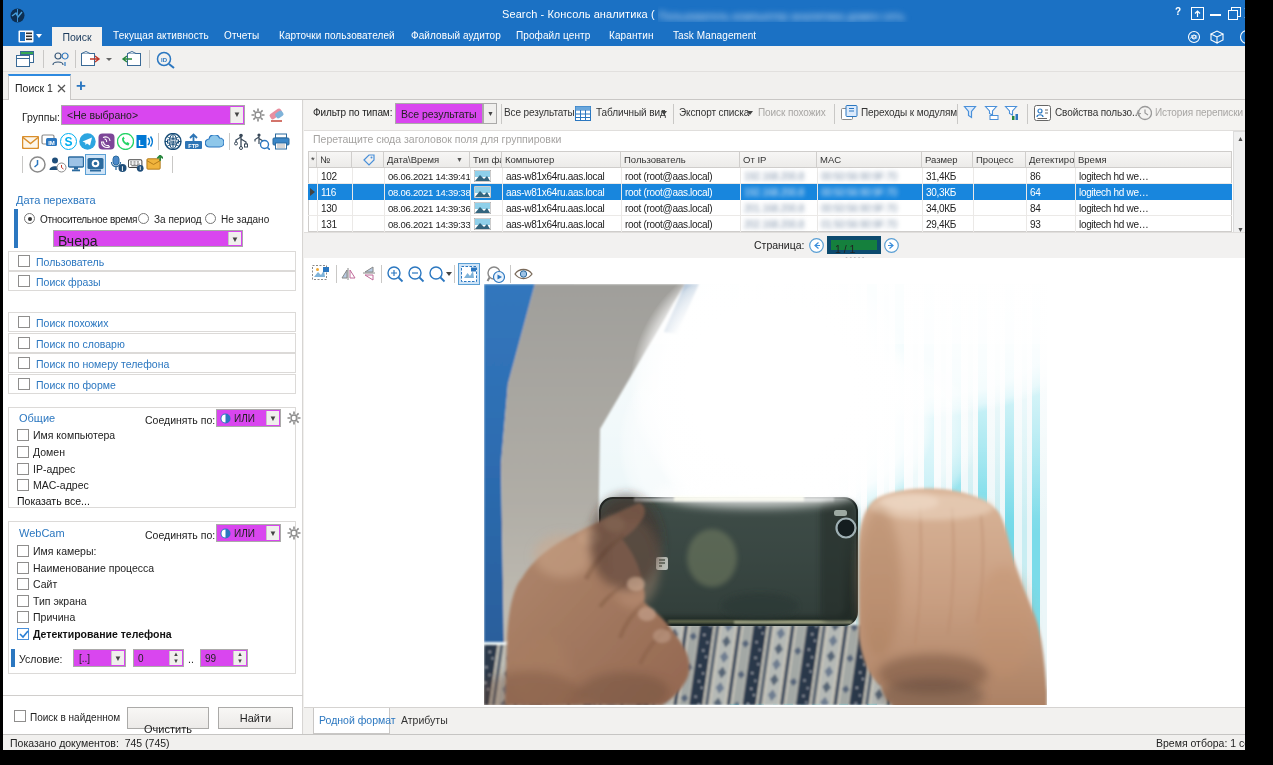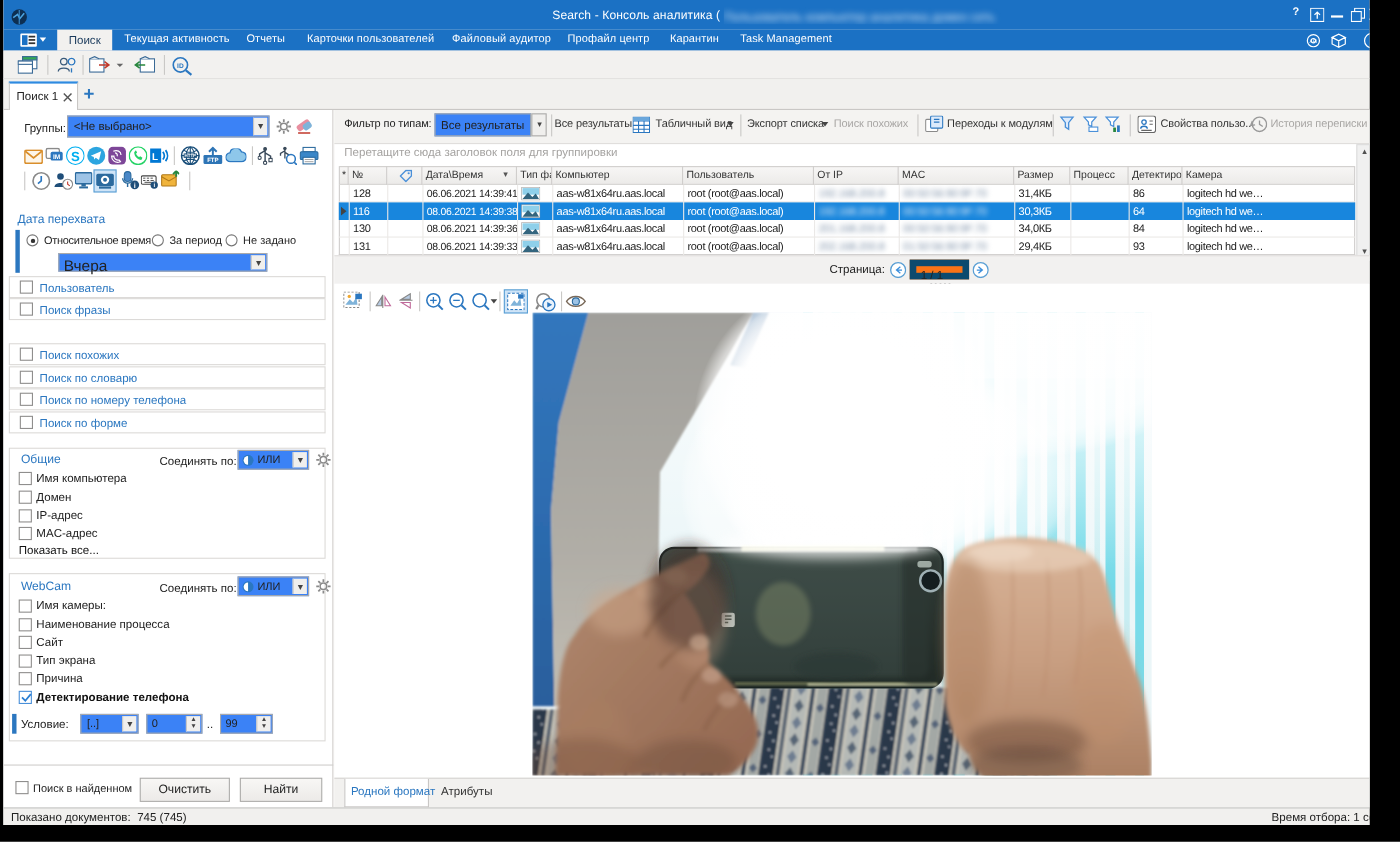--- a/index.html
+++ b/index.html
@@ -1,20 +1,20 @@
 <!DOCTYPE html>
 <html><head><meta charset="utf-8"><style>
 *{margin:0;padding:0;box-sizing:border-box}
 html,body{width:1273px;height:765px;background:#000;font-family:"Liberation Sans",sans-serif;overflow:hidden}
 .a{position:absolute}
 #win{position:absolute;left:3px;top:0;width:1242px;height:750px;background:#f1f0ee;overflow:hidden}
 .blue{background:#1b71c4}
 .t11{font-size:10.5px;color:#222;white-space:nowrap}
 .t10{font-size:10.5px;color:#222;white-space:nowrap}
-.combo{background:#3b82f6;border:1px solid #abaaa9}
+.combo{background:#d946ef;border:1px solid #abaaa9}
 .vbtn{position:absolute;right:1px;top:1px;bottom:1px;width:13px;background:#f0efed;border-left:1px solid #c8c7c5;color:#444;font-size:8px;text-align:center;line-height:16px}
 .cb{position:absolute;width:12px;height:12px;border:1px solid #8f8e8d;background:#fff}
 .sep{position:absolute;width:1px;background:#c9c8c6}
 .btn{position:absolute;background:linear-gradient(#f8f7f5,#eceae8);border:1px solid #abaaa8;font-size:11px;color:#222;text-align:center}
 .mi{color:#fff;font-size:10px;letter-spacing:0.1px;white-space:nowrap}
 .row{position:absolute;left:5px;width:288px;height:20px;border:1px solid #dcdad8;background:#fff}
 .rowcb{position:absolute;left:9px;top:3px;width:12px;height:12px;border:1px solid #8f8e8d;background:#fff}
 .rowtx{position:absolute;left:27px;top:4px;font-size:10.5px;color:#2b77c0;white-space:nowrap}
 .hdrcell{position:absolute;top:0;height:17px;border-right:1px solid #d0cecc;font-size:9.5px;color:#333;padding:3px 0 0 3px;overflow:hidden;white-space:nowrap}
 .tcell{position:absolute;top:0;height:16px;font-size:10px;color:#222;padding:3px 0 0 4px;letter-spacing:-0.3px;overflow:hidden;white-space:nowrap}
@@ -360,21 +360,21 @@
       </div>
 <div class="a t11" style="left:185px;top:553px">..</div>
 <div class="a combo" style="left:197px;top:549px;width:48px;height:18px">
         <span style="position:absolute;left:4px;top:3px;font-size:10px;color:#222">99</span>
         <span class="vbtn" style="font-size:6px;line-height:7px">▲<br>▼</span>
       </div>
 
 <div class="a" style="left:0;top:595px;width:300px;height:1px;background:#d0cecc"></div>
 <span class="cb" style="left:11px;top:610px"></span>
       <span class="a" style="left:27px;top:612px;font-size:10px;color:#222;white-space:nowrap">Поиск в найденном</span>
-<div class="btn" style="left:124px;top:607px;width:82px;height:22px;padding-top:4px">Очистить</div>
+<div class="btn" style="left:124px;top:607px;width:82px;height:22px;padding-top:15px">Очистить</div>
 <div class="btn" style="left:215px;top:607px;width:75px;height:22px;padding-top:4px">Найти</div>
 </div>
 
 <div class="a" style="left:301px;top:100px;width:956px;height:634px;background:#fff"></div>
 
 <div id="fb" class="a" style="left:301px;top:100px;width:956px;height:31px;background:#f4f3f1;border-bottom:1px solid #e0deDC">
 <span class="ftxt" style="left:9px;color:#222">Фильтр по типам:</span>
 <div class="combo" style="position:absolute;left:91px;top:3px;width:88px;height:21px">
         <span style="position:absolute;left:5px;top:4px;font-size:10.5px;color:#222">Все результаты</span>
       </div>
@@ -442,42 +442,42 @@
         </svg></div>
 <div class="hdrcell" style="left:76px;width:86px">Дата\Время<span style="position:absolute;right:6px;top:5px;font-size:7px;color:#555">▼</span></div>
 <div class="hdrcell" style="left:162px;width:32px">Тип фа</div>
 <div class="hdrcell" style="left:194px;width:119px">Компьютер</div>
 <div class="hdrcell" style="left:313px;width:119px">Пользователь</div>
 <div class="hdrcell" style="left:432px;width:77px">От IP</div>
 <div class="hdrcell" style="left:509px;width:105px">MAC</div>
 <div class="hdrcell" style="left:614px;width:51px">Размер</div>
 <div class="hdrcell" style="left:665px;width:53px">Процесс</div>
 <div class="hdrcell" style="left:718px;width:49px">Детектирова</div>
-<div class="hdrcell" style="left:767px;width:157px;border-right:none">Камера</div>
+<div class="hdrcell" style="left:767px;width:157px;border-right:none">Время</div>
 
 <div class="a" style="left:0;top:17px;width:924px;height:64px;border-left:1px solid #cfcdcb;border-right:1px solid #cfcdcb"></div>
 <div id="r1" class="a" style="left:0;top:17px;width:924px;height:16px;border-bottom:1px solid #ebe9e7"></div>
 <div id="r2" class="a" style="left:0;top:33px;width:924px;height:16px;background:#1886dd"></div>
 <div id="r3" class="a" style="left:0;top:49px;width:924px;height:16px;border-bottom:1px solid #ebe9e7"></div>
 <div id="r4" class="a" style="left:0;top:65px;width:924px;height:16px;border-bottom:1px solid #cfcdcb"></div>
 
 <div class="a" style="left:9px;top:17px;width:1px;height:64px;background:#ebe9e7"></div>
 <div class="a" style="left:44px;top:17px;width:1px;height:64px;background:#ebe9e7"></div>
 <div class="a" style="left:76px;top:17px;width:1px;height:64px;background:#ebe9e7"></div>
 <div class="a" style="left:162px;top:17px;width:1px;height:64px;background:#ebe9e7"></div>
 <div class="a" style="left:194px;top:17px;width:1px;height:64px;background:#ebe9e7"></div>
 <div class="a" style="left:313px;top:17px;width:1px;height:64px;background:#ebe9e7"></div>
 <div class="a" style="left:432px;top:17px;width:1px;height:64px;background:#ebe9e7"></div>
 <div class="a" style="left:509px;top:17px;width:1px;height:64px;background:#ebe9e7"></div>
 <div class="a" style="left:614px;top:17px;width:1px;height:64px;background:#ebe9e7"></div>
 <div class="a" style="left:665px;top:17px;width:1px;height:64px;background:#ebe9e7"></div>
 <div class="a" style="left:718px;top:17px;width:1px;height:64px;background:#ebe9e7"></div>
 <div class="a" style="left:767px;top:17px;width:1px;height:64px;background:#ebe9e7"></div>
 
-<div class="tcell" style="left:9px;top:17px;width:35px">128</div>
+<div class="tcell" style="left:9px;top:17px;width:35px">102</div>
 <div class="tcell dt" style="left:76px;top:17px;width:86px">06.06.2021 14:39:41</div>
 <svg class="a" style="left:166px;top:19px" width="17" height="12">
         <rect width="17" height="12" fill="#fff" stroke="#999" stroke-width="1"></rect>
         <rect x="1" y="1" width="15" height="6" fill="#8fd0ea"></rect>
         <path d="M1 11 L6 5 L10 9 L13 6 L16 11 Z" fill="#33657e"></path>
       </svg>
 <div class="tcell" style="left:194px;top:17px;width:119px">aas-w81x64ru.aas.local</div>
 <div class="tcell" style="left:313px;top:17px;width:119px">root (root@aas.local)</div>
 <div class="tcell blur1" style="left:432px;top:17px;width:77px">192.168.200.8</div>
 <div class="tcell blur1" style="left:509px;top:17px;width:105px">00:50:56:90:9F:70</div>
@@ -536,21 +536,21 @@
 <div style="position:absolute;left:3px;top:3px;font-size:7px;color:#505050">▲</div>
 <div style="position:absolute;left:3px;bottom:3px;font-size:7px;color:#505050">▼</div>
 </div>
 
 <div class="a" style="left:301px;top:232px;width:956px;height:26px;background:#f2f1f0;border-top:1px solid #e0dedc"></div>
 <div class="a t11" style="left:751px;top:239px">Страница:</div>
 <svg class="a" style="left:806px;top:238px" width="15" height="15">
       <circle cx="7.5" cy="7.5" r="6.8" fill="#fff" stroke="#5a9fd4" stroke-width="1.2"></circle>
       <path d="M9.5 4.5 L6 7.5 L9.5 10.5 M6 7.5 H11" stroke="#3a8edc" fill="none" stroke-width="1.2"></path>
     </svg>
-<div class="a" style="left:824px;top:236px;width:54px;height:18px;background:#f97316;border:6px solid #0c4a6e">
+<div class="a" style="left:824px;top:236px;width:54px;height:18px;background:#15803d;border:4px solid #0c4a6e">
       <span style="position:absolute;left:4px;top:3px;font-size:10.5px;color:#222">1 / 1</span>
     </div>
 <svg class="a" style="left:881px;top:238px" width="15" height="15">
       <circle cx="7.5" cy="7.5" r="6.8" fill="#fff" stroke="#5a9fd4" stroke-width="1.2"></circle>
       <path d="M5.5 4.5 L9 7.5 L5.5 10.5 M4 7.5 H9" stroke="#3a8edc" fill="none" stroke-width="1.2"></path>
     </svg>
 <div class="a" style="left:842px;top:254px;font-size:9px;color:#888;letter-spacing:1px">•••••</div>
 
 <div class="a" style="left:301px;top:258px;width:956px;height:449px;background:#fff"></div>
 

